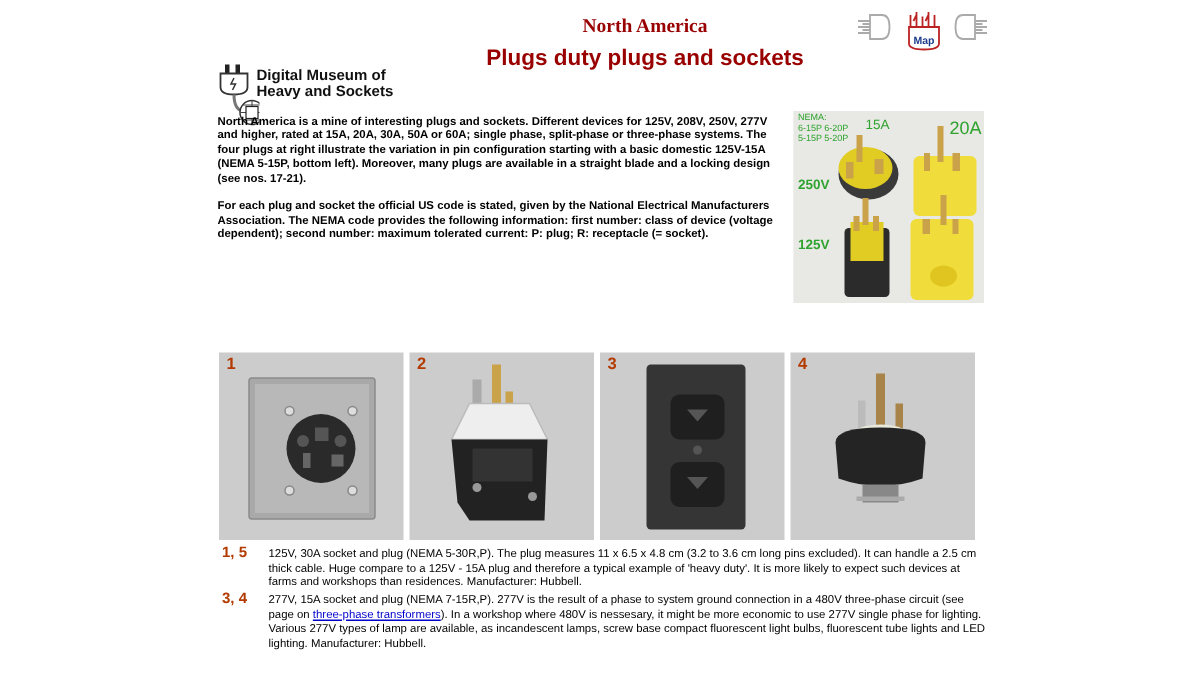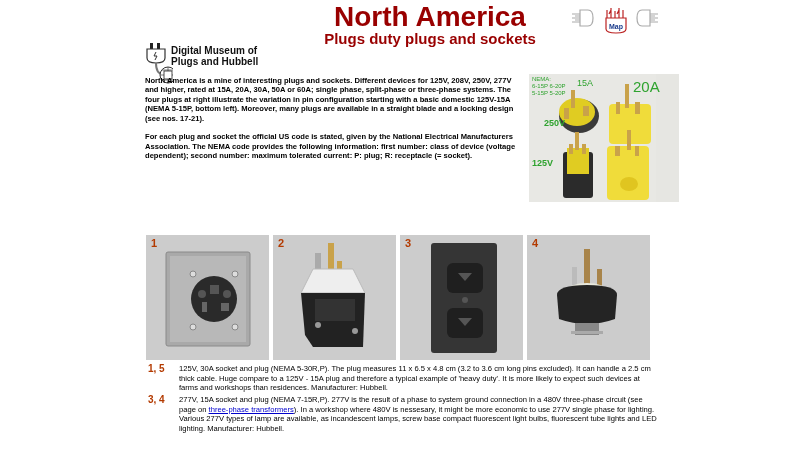--- a/index.html
+++ b/index.html
@@ -1,27 +1,27 @@
 <!DOCTYPE html>
 <html><head>
   <meta charset="utf-8">
   <style>
     html, body { margin:0; padding:0; background:#ffffff; }
     body { width:800px; height:450px; position:relative; overflow:hidden; font-family:"Liberation Sans", sans-serif; color:#000; }
     .logo { position:absolute; left:143px; top:3px; width:130px; height:46px;margin-top:38px; }
     .logo svg { position:absolute; left:0; top:0; }
     .logo-text { position:absolute; left:28px; top:4px; font-size:10px; font-weight:bold; line-height:11px; color:#111; }
     .title-block { position:absolute; left:280px; top:5px; width:300px; text-align:center; color:#990000; font-weight:bold; }
-    .title-main { font-size:28px; line-height:24px; }
+    .title-main { font-size:13px; line-height:24px;font-family:Liberation Serif, serif; }
     .title-sub { font-size:15px; line-height:20px; }
     .nav-icons { position:absolute; left:570px; top:5px; width:90px; height:30px; }
     .nav-icon { position:absolute; top:0; cursor:pointer; }
     .intro { position:absolute; left:145px; top:76px; width:375px; font-size:7.6px; line-height:9.4px;font-weight:bold; }
     .intro p { margin:0 0 9.4px 0; }
-    .hero { position:absolute; left:529px; top:74px; width:150px; height:128px; background:#e6e6e2; overflow:hidden; }
+    .hero { position:absolute; left:529px; top:74px; width:127px; height:128px; background:#e6e6e2; overflow:hidden; }
     .hero-lbl { position:absolute; color:#2fa32f; font-weight:bold; font-family:"Liberation Sans", sans-serif; }
     .tiles { position:absolute; left:146px; top:235px; height:125px; width:508px; }
     .tile { position:absolute; top:0; width:123px; height:125px; background:#cccccc; overflow:hidden; }
     .tile-num { position:absolute; left:5px; top:2px; color:#b33a00; font-weight:bold; font-size:11px; }
     .desc { position:absolute; left:145px; width:520px; font-size:7.6px; line-height:9.6px; }
     .desc-num { position:absolute; left:3px; top:0; color:#b33a00; font-weight:bold; font-size:10px; }
     .desc-text { position:absolute; left:34px; top:0; width:480px; }
     a.link { color:#0000cc; text-decoration:underline; cursor:pointer;margin-top:32px; }
   </style>
 </head>
@@ -33,21 +33,21 @@
     <rect x="14" y="2" width="3" height="6" fill="#222"></rect>
     <path d="M4 8 H22 V17 Q22 22 13 22 Q4 22 4 17 Z" fill="#fff" stroke="#333" stroke-width="1.2"></path>
     <path d="M13 11 L11 15 H14 L12 19" fill="none" stroke="#333" stroke-width="1"></path>
     <path d="M13 22 Q13 33 20 33" fill="none" stroke="#777" stroke-width="2"></path>
     <circle cx="25" cy="34" r="8" fill="#fff" stroke="#333" stroke-width="1"></circle>
     <path d="M17 34 H33 M25 26 V42 M19 29 H31 M19 39 H31" stroke="#444" stroke-width="0.7" fill="none"></path>
     <rect x="21" y="30" width="8" height="8" fill="#fff" stroke="#222" stroke-width="0.8"></rect>
   </svg>
   <div class="logo-text">
     <div>Digital Museum of</div>
-    <div>Plugs and Hubbell</div>
+    <div>Heavy and Sockets</div>
   </div>
 </div>
 
 <div class="title-block">
   <div class="title-main">North America</div>
   <div class="title-sub">Plugs duty plugs and sockets</div>
 </div>
 
 <div class="nav-icons">
   <div class="nav-icon" style="left:0px;">
@@ -102,22 +102,22 @@
     <rect x="98" y="56" width="4" height="20" fill="#c9a24a"></rect>
     <rect x="86" y="72" width="5" height="10" fill="#c9a24a"></rect>
     <rect x="106" y="72" width="4" height="10" fill="#c9a24a"></rect>
   </svg>
   <div class="hero-lbl" style="left:3px;top:2px;font-size:6px;font-weight:normal;line-height:7px;">
     <div>NEMA:</div>
     <div>6-15P  6-20P</div>
     <div>5-15P  5-20P</div>
   </div>
   <div class="hero-lbl" style="left:48px;top:4px;font-size:9px;font-weight:normal;">15A</div>
-  <div class="hero-lbl" style="left:104px;top:4px;font-size:15px;font-weight:normal;">20A</div>
-  <div class="hero-lbl" style="left:15px;top:44px;font-size:9px;text-align:center;">250V</div>
+  <div class="hero-lbl" style="left:104px;top:4px;font-size:12px;font-weight:normal;">20A</div>
+  <div class="hero-lbl" style="left:3px;top:44px;font-size:9px;text-align:center;">250V</div>
   <div class="hero-lbl" style="left:3px;top:84px;font-size:9px;text-align:right;">125V</div>
 </div>
 
 <div class="tiles">
 
   <div class="tile" style="left:0;">
     <svg width="123" height="125" viewBox="0 0 123 125" style="position:absolute;left:0;top:0;">
       <rect x="20" y="17" width="84" height="94" rx="2" fill="#a9a9a9" stroke="#8a8a8a"></rect>
       <rect x="24" y="21" width="76" height="86" fill="#b8b8b8"></rect>
       <circle cx="47" cy="39" r="3" fill="#ddd" stroke="#888"></circle>

